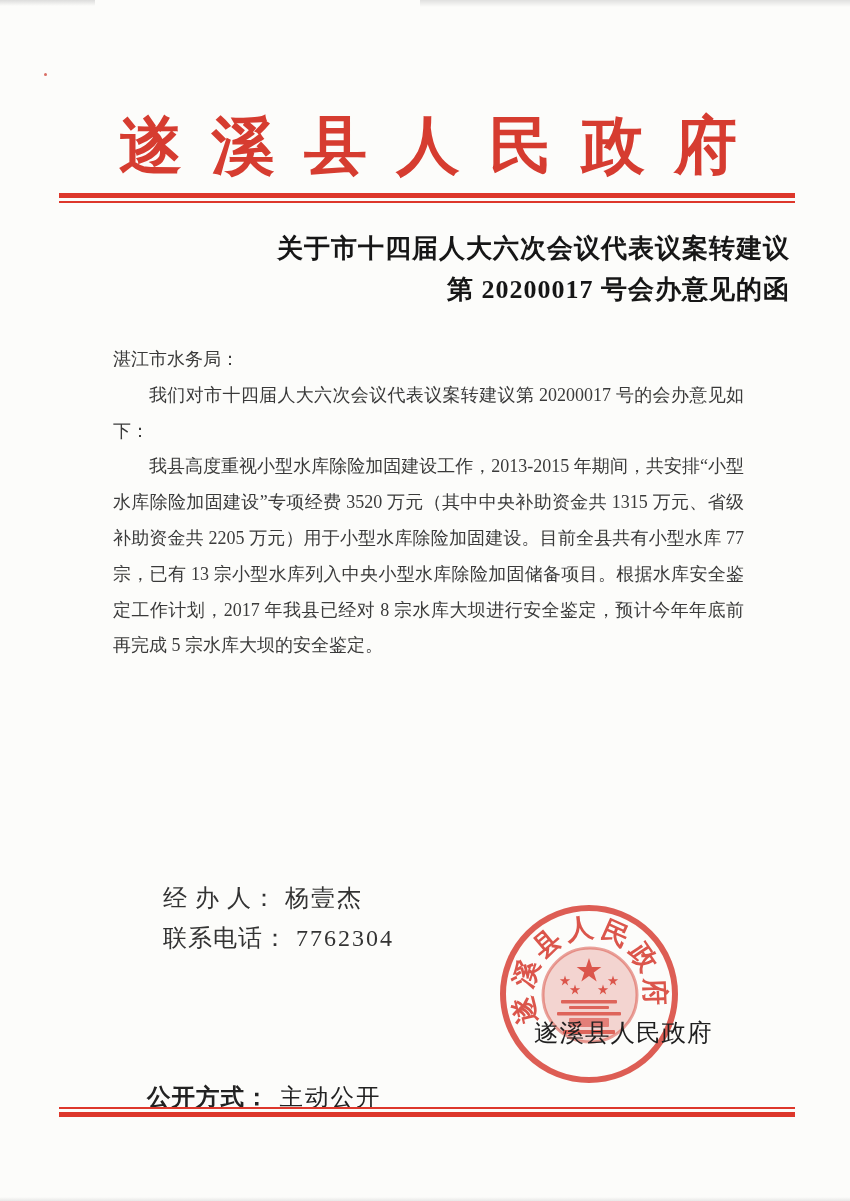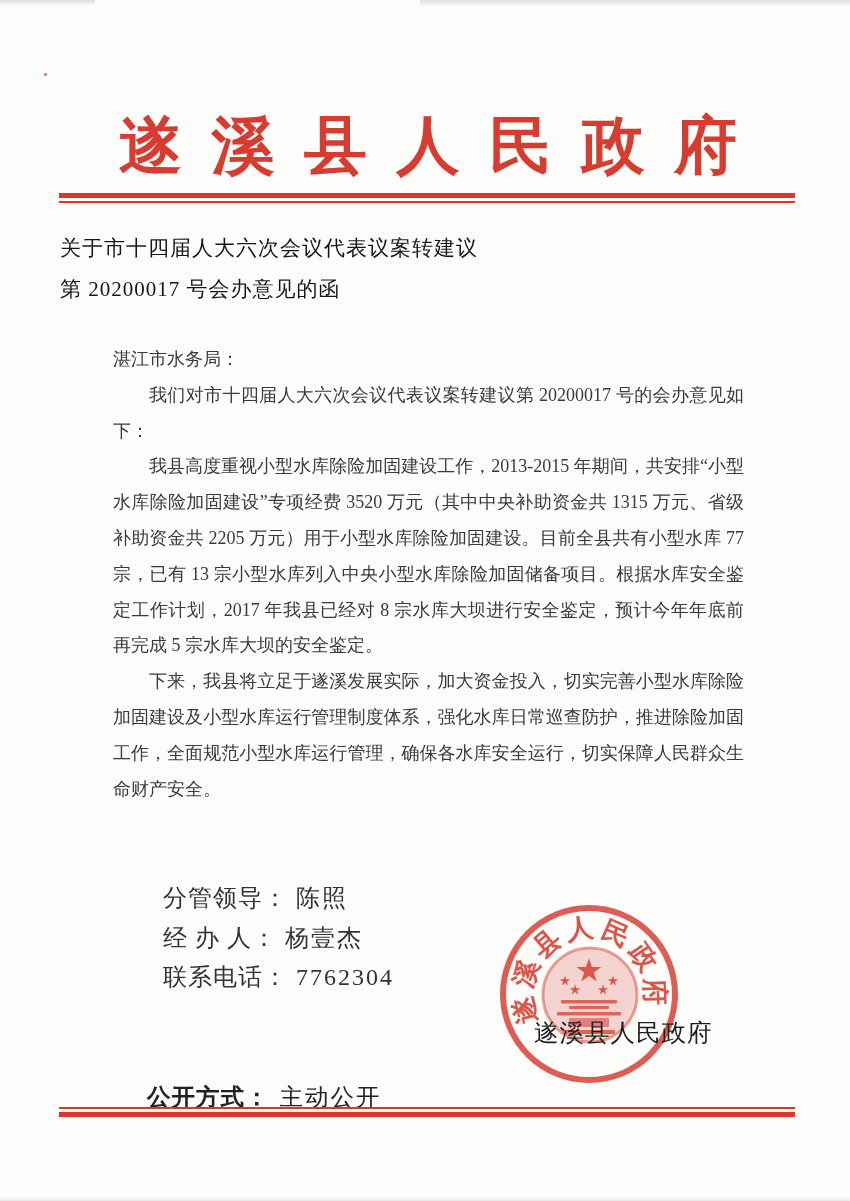--- a/index.html
+++ b/index.html
@@ -13,22 +13,22 @@
     position:absolute;top:110px;left:119px;width:618px;
     display:flex;justify-content:space-between;
     color:#d63c30;font-weight:bold;font-size:63px;line-height:1.15;
   }
   .rule-top{position:absolute;left:59px;top:193px;width:736px;}
   .rule-top .bar-thick{height:5px;background:#dd372b;}
   .rule-top .bar-gap{height:3px;}
   .rule-top .bar-thin{height:2px;background:#dd372b;}
   
   .doc-title{
-    position:absolute;top:228px;left:60px;width:730px;text-align:left;
-    font-weight:normal;color:#161616;font-size:21px;line-height:41px;letter-spacing:1px;
+    position:absolute;top:228px;left:60px;width:730px;text-align:right;
+    font-weight:bold;color:#161616;font-size:26px;line-height:41px;letter-spacing:1px;
   }
   
   .letter-body{
     position:absolute;top:342px;left:113px;width:631px;
     font-size:18px;line-height:35.8px;color:#3a3a3a;text-align:justify;
   }
   .letter-body p{margin:0;}
   .letter-body .para{text-indent:2em;}
   
   .contact-info{
@@ -96,27 +96,23 @@
 
   <div class="doc-title">
     <div>关于市十四届人大六次会议代表议案转建议</div>
     <div>第 20200017 号会办意见的函</div>
   </div>
 
   <div class="letter-body">
     <p class="salutation">湛江市水务局：</p>
     <p class="para">我们对市十四届人大六次会议代表议案转建议第 20200017 号的会办意见如下：</p>
     <p class="para">我县高度重视小型水库除险加固建设工作，2013-2015 年期间，共安排“小型水库除险加固建设”专项经费 3520 万元（其中中央补助资金共 1315 万元、省级补助资金共 2205 万元）用于小型水库除险加固建设。目前全县共有小型水库 77 宗，已有 13 宗小型水库列入中央小型水库除险加固储备项目。根据水库安全鉴定工作计划，2017 年我县已经对 8 宗水库大坝进行安全鉴定，预计今年年底前再完成 5 宗水库大坝的安全鉴定。</p>
-    <p class="para">下来，我县将立足于遂溪发展实际，加大资金投入，切实完善小型水库除险加固建设及小型水库运行管理制度体系，强化水库日常巡查防护，推进除险加固工作，全面规范小型水库运行管理，确保各水库安全运行，切实保障人民群众生命财产安全。</p>
   </div>
 
   <div class="contact-info">
-    <div class="contact-row">
-      <span class="c-label">分管领导：</span><span class="c-value">陈照</span>
-    </div>
     <div class="contact-row">
       <span class="c-label">经 办 人：</span><span class="c-value">杨壹杰</span>
     </div>
     <div class="contact-row">
       <span class="c-label">联系电话：</span><span class="c-value">7762304</span>
     </div>
   </div>
 
   <svg class="seal-stamp" viewBox="0 0 186 186">
     <defs>

